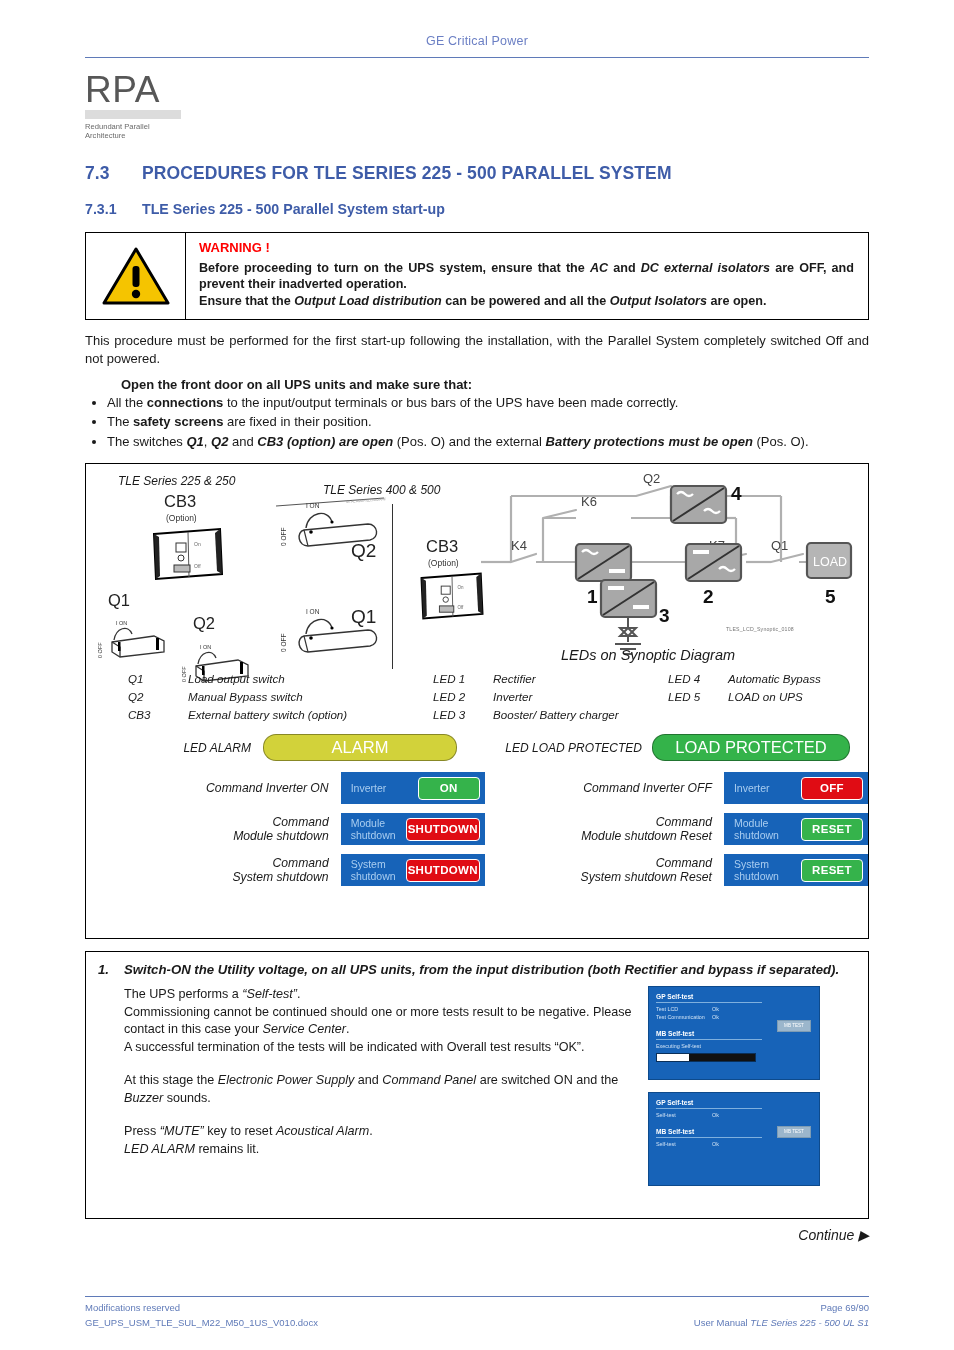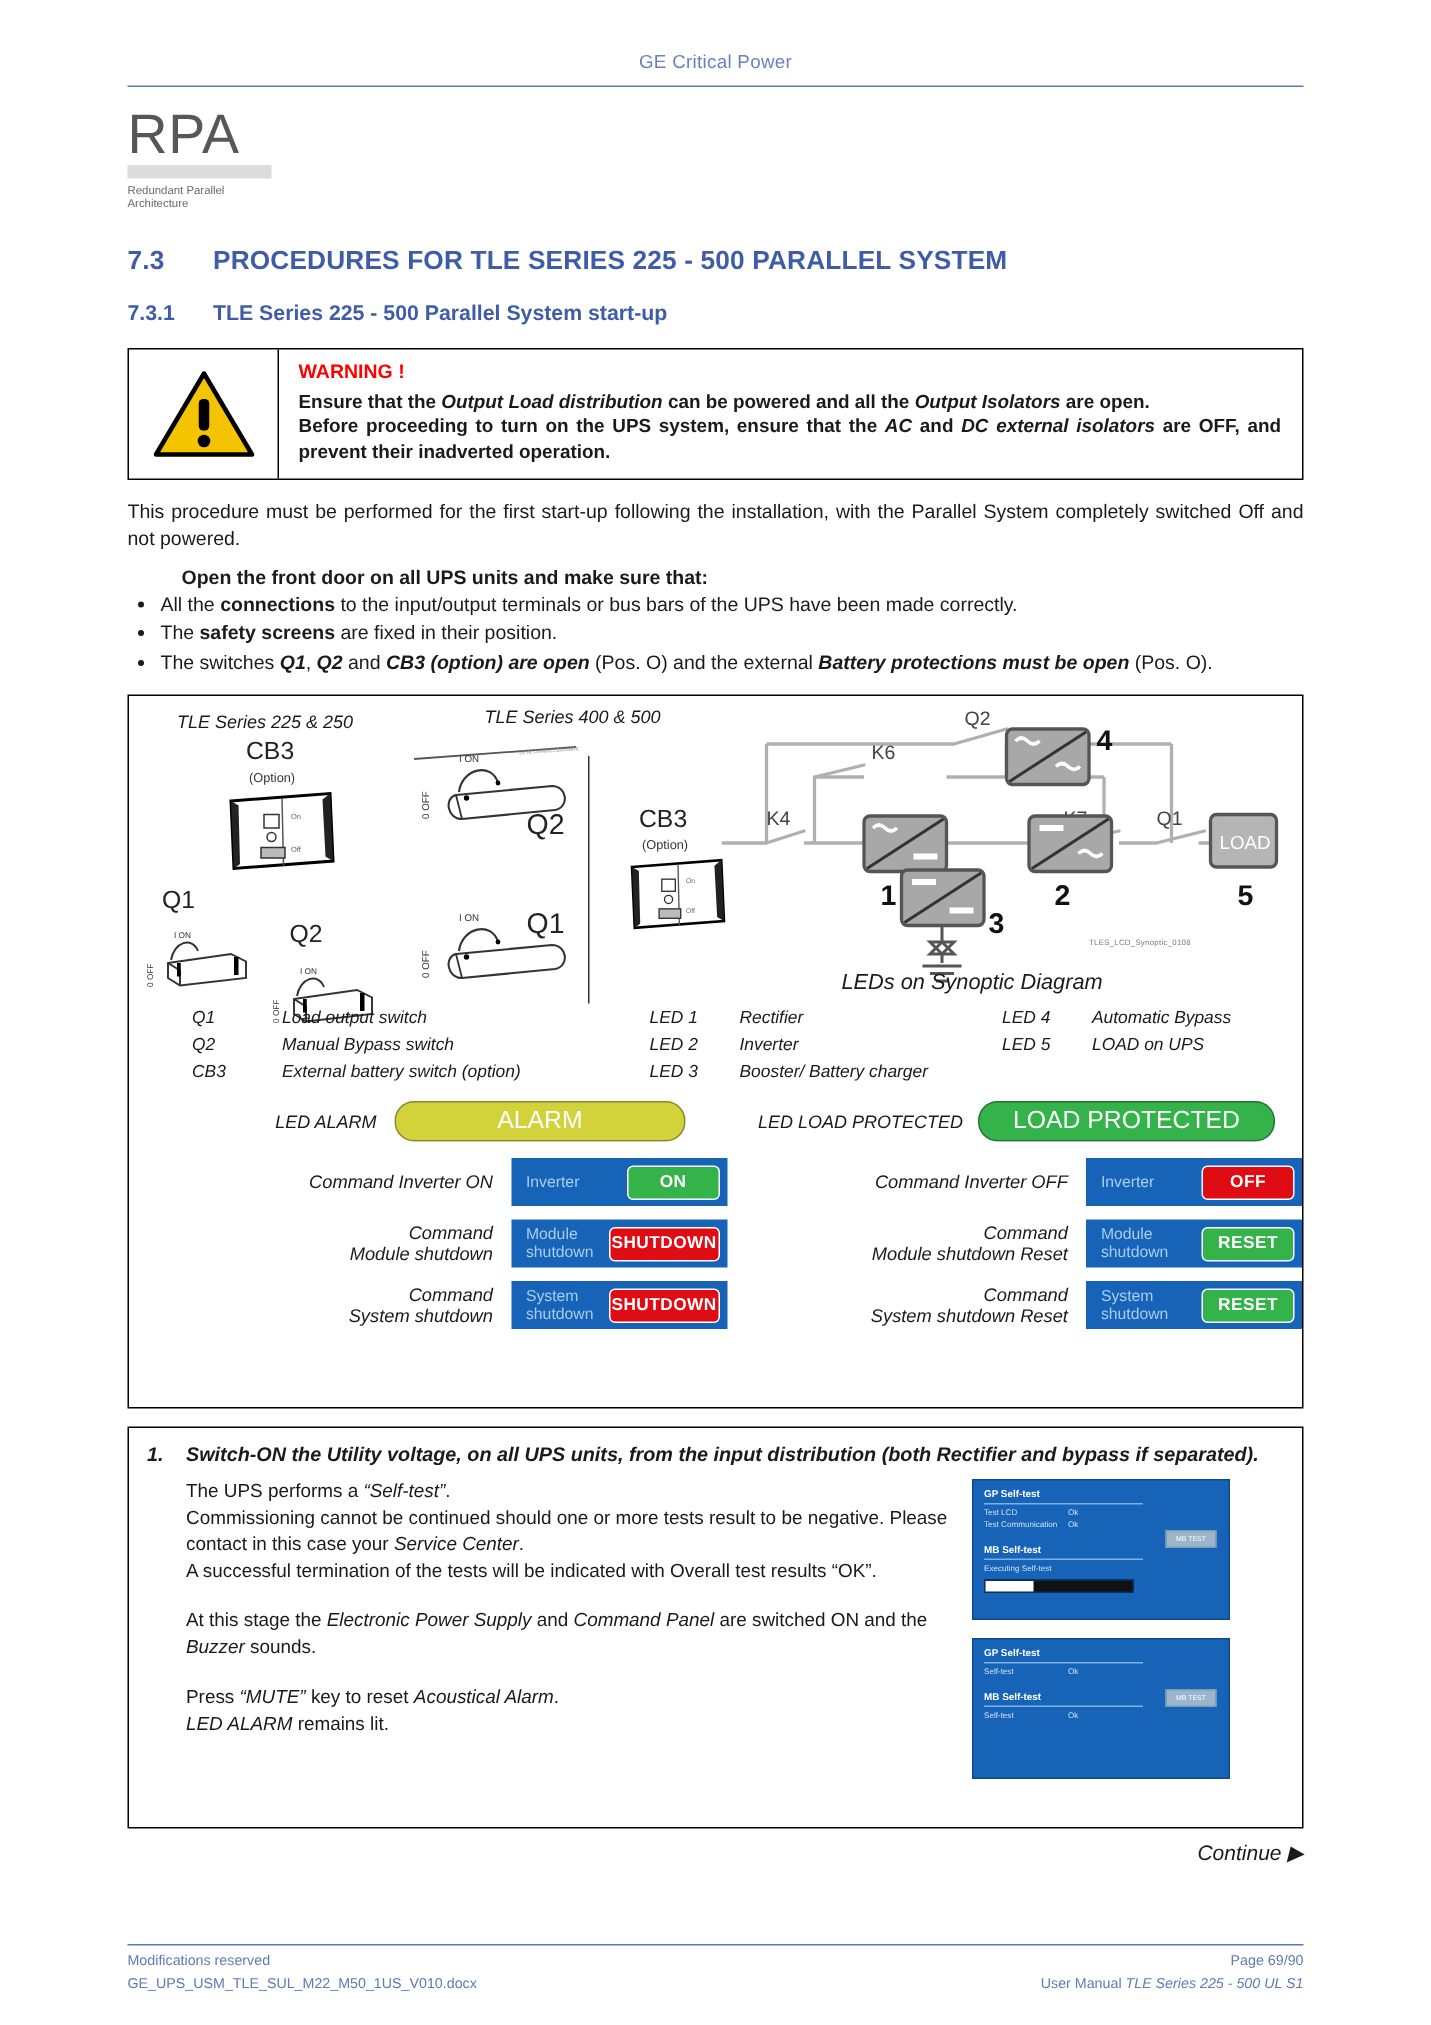--- a/index.html
+++ b/index.html
@@ -44,21 +44,21 @@
   .para-b { font-size: 13px; font-weight: bold; margin-top: 9px; margin-left: 36px; }
   ul.bul { margin: 2px 0 0 0; padding-left: 22px; }
   ul.bul li { font-size: 13px; line-height: 1.42; margin-top: 1px; }
   ul.bul li b { font-weight: bold; }
   ul.bul li i { font-style: italic; }
 
   
   .dbox { margin-top: 12px; border: 1.6px solid #000; position: relative; height: 476px; }
   .dcap { position: absolute; font-style: italic; font-size: 12px; }
   .cap-l { left: 32px; top: 10px; }
-  .cap-r { left: 237px; top: 7px; }
+  .cap-r { left: 237px; top: 19px; }
 
   .sw-label { position: absolute; font-size: 16.5px; color: #222; }
   .sw-sub { position: absolute; font-size: 8.5px; color: #333; }
 
   .synop { position: absolute; left: 395px; top: 6px; width: 375px; height: 200px; }
   .synop-cap { position: absolute; left: 475px; top: 183px; font-style: italic; font-size: 14.5px; }
   .synop-code { position: absolute; left: 640px; top: 162px; font-size: 5.2px; color: #777; letter-spacing: .2px; }
 
   
   .legend { position: absolute; left: 42px; top: 206px; width: 720px; display: flex; font-style: italic; font-size: 11.6px; }
@@ -157,22 +157,22 @@
   <div class="warn">
     <div class="warn-ico">
       <svg width="68" height="60" viewBox="0 0 68 60">
         <polygon points="34,3 66,57 2,57" fill="#f5c400" stroke="#000" stroke-width="3" stroke-linejoin="round"></polygon>
         <rect x="30.5" y="20" width="7" height="21" rx="3" fill="#000"></rect>
         <circle cx="34" cy="48" r="4.2" fill="#000"></circle>
       </svg>
     </div>
     <div class="warn-body">
       <div class="warn-title">WARNING !</div>
+      <div class="warn-p"><span>Before proceeding to turn on the UPS system, ensure that the </span><i>AC</i><span> and </span><i>DC external isolators</i><span> are OFF, and prevent their inadverted operation.</span></div>
       <div class="warn-p"><span>Ensure that the </span><i>Output Load distribution</i><span> can be powered and all the </span><i>Output Isolators</i><span> are open.</span></div>
-      <div class="warn-p"><span>Before proceeding to turn on the UPS system, ensure that the </span><i>AC</i><span> and </span><i>DC external isolators</i><span> are OFF, and prevent their inadverted operation.</span></div>
     </div>
   </div>
 
   <div class="para">This procedure must be performed for the first start-up following the installation, with the Parallel System completely switched Off and not powered.</div>
   <div class="para-b">Open the front door on all UPS units and make sure that:</div>
   <ul class="bul">
     <li><span>All the </span><b>connections</b><span> to the input/output terminals or bus bars of the UPS have been made correctly.</span></li>
     <li><span>The </span><b>safety screens</b><span> are fixed in their position.</span></li>
     <li><span>The switches </span><b><i>Q1</i></b><span>, </span><b><i>Q2</i></b><span> and </span><b><i>CB3 (option) are open</i></b><span> (Pos. O) and the external </span><b><i>Battery protections must be open</i></b><span> (Pos. O).</span></li>
   </ul>

